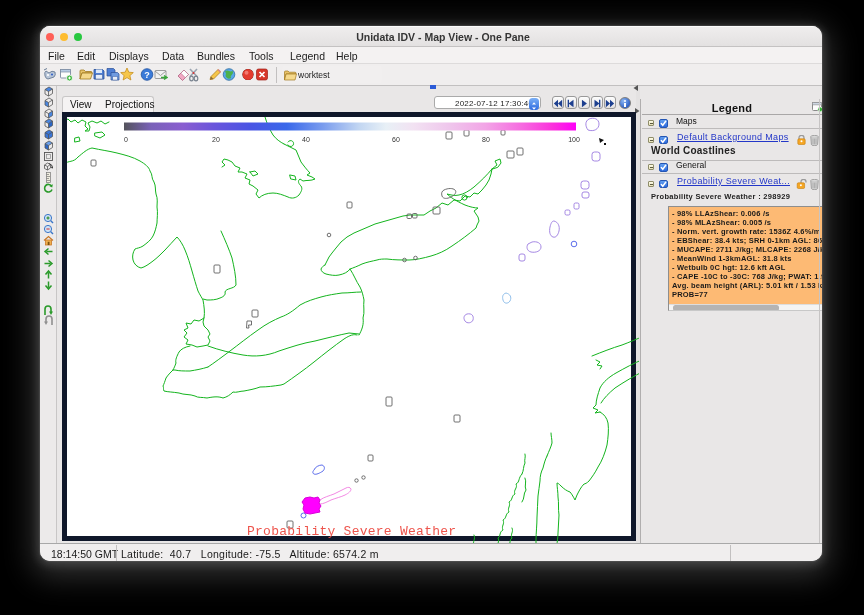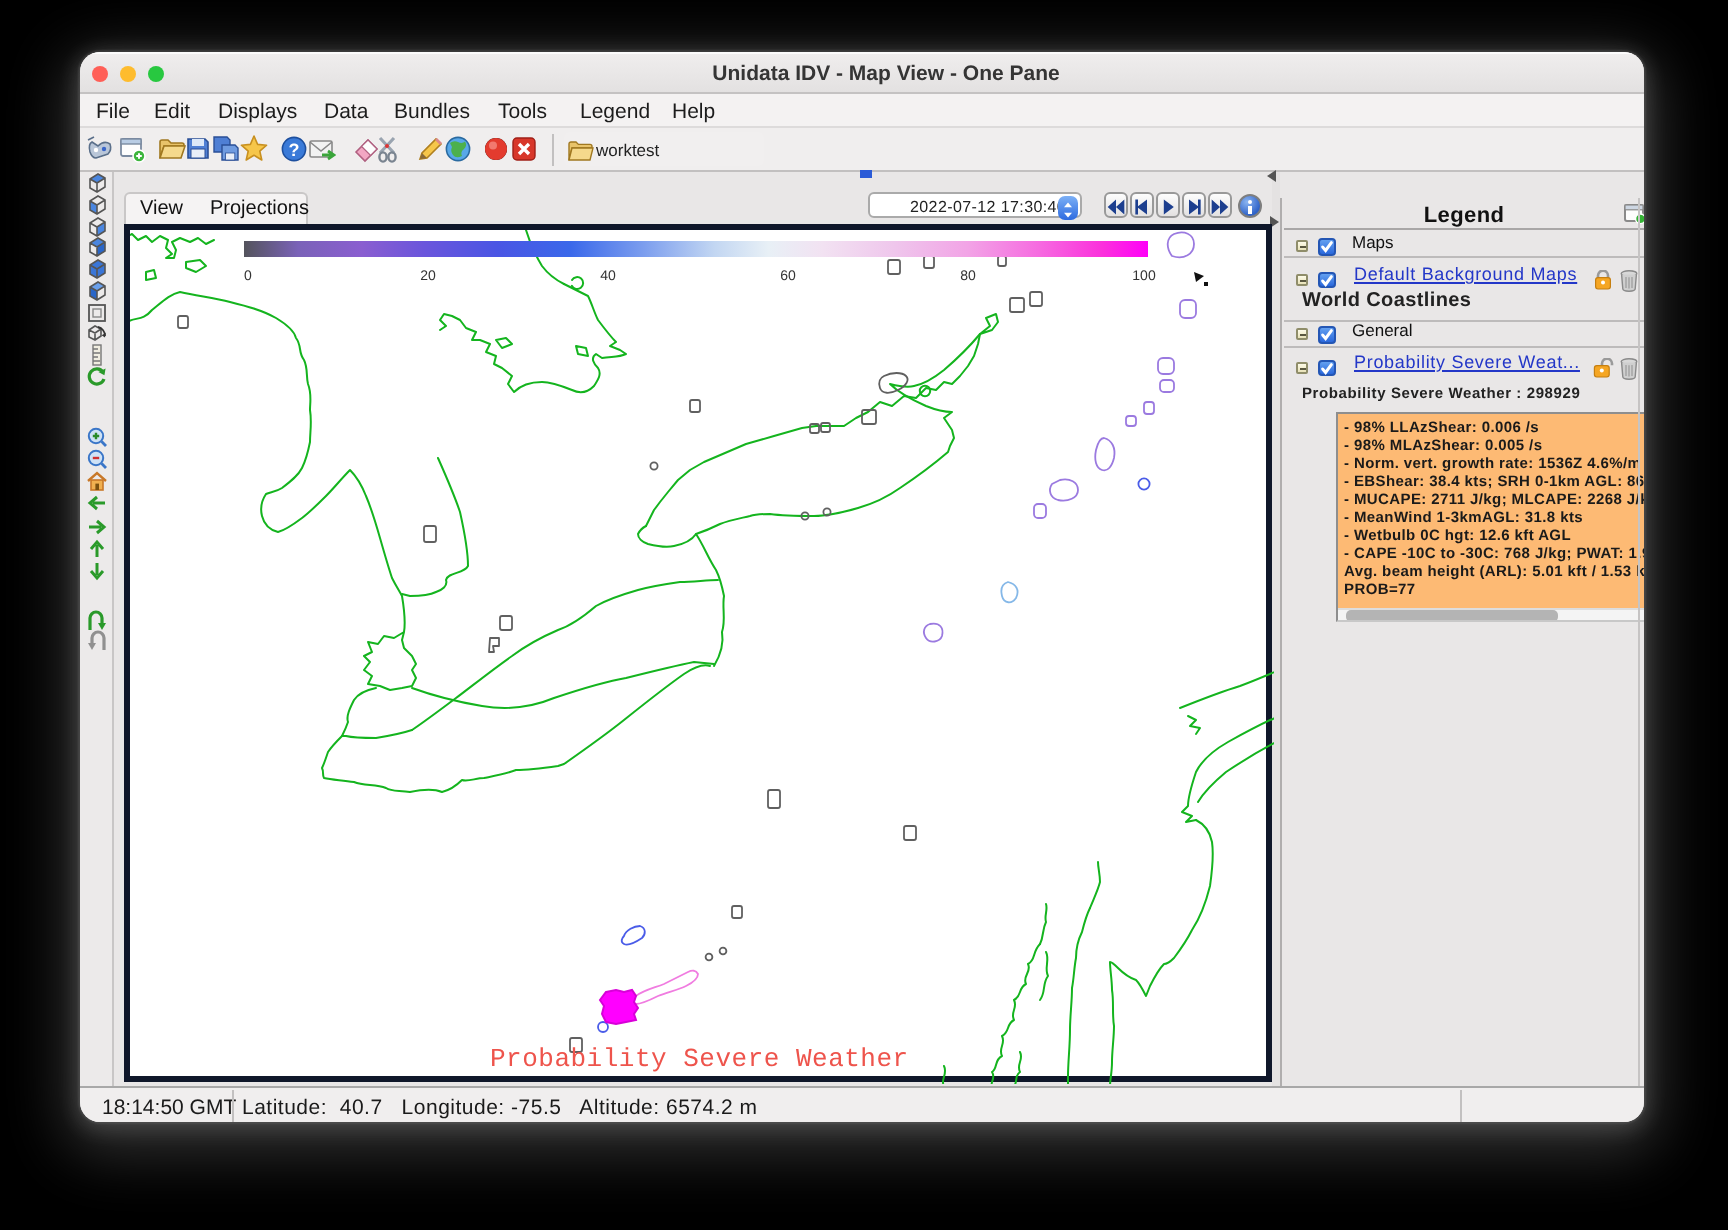--- a/index.html
+++ b/index.html
@@ -10,21 +10,21 @@
   #titlebar{position:absolute;left:0;top:0;width:782px;height:21px;background:linear-gradient(#f0eeee,#e3e1e1);border-bottom:1px solid #c4c2c2;box-shadow:inset 0 1px 0 rgba(255,255,255,0.8);}
   .light{position:absolute;top:7px;width:8px;height:8px;border-radius:50%;}
   #title{position:absolute;top:5px;left:12px;width:782px;text-align:center;font-size:10.5px;font-weight:bold;color:#353535;}
   #menubar{position:absolute;left:0;top:21px;width:782px;height:17px;background:#f4f2f2;border-bottom:1px solid #dddbdb;}
   .mi{position:absolute;top:3px;font-size:10.5px;color:#1c1c1c;}
   #toolbar{position:absolute;left:0;top:38px;width:782px;height:22px;background:#f0eeee;border-bottom:1px solid #c2c0c0;}
   #content{position:absolute;left:0;top:60px;width:782px;height:457px;background:#e9e7e7;}
   #vtools{position:absolute;left:0;top:0;width:17px;height:457px;background:#eceaea;border-right:1px solid #c8c6c6;}
   #tabbox{position:absolute;left:22px;top:10px;width:92px;height:16px;background:#f5f3f3;border:1px solid #c9c7c7;border-bottom:none;border-radius:3px 3px 0 0;}
   .tabt{position:absolute;top:2px;font-size:10px;color:#111;}
-  #mapframe{position:absolute;left:22px;top:26px;width:574px;height:429px;background:#fff;border:3px solid #0f172a;}
+  #mapframe{position:absolute;left:22px;top:26px;width:574px;height:429px;background:#fff;border:5px solid #0f172a;}
   #legend{position:absolute;left:600px;top:0;width:151px;height:457px;background:#e9e7e7;border-left:1px solid #b0aeae;margin-top:13px;}
   #statusbar{position:absolute;left:0;top:517px;width:782px;height:18px;background:#f0eeee;border-top:1px solid #a8a8a8;}
   .sbtext{position:absolute;top:3.5px;font-size:10.5px;color:#1a1a1a;white-space:pre;}
   .sbdiv{position:absolute;top:1px;width:1px;height:17px;background:#c2c0c0;}
   .tbico{position:absolute;top:3px;}
   .vico{position:absolute;left:3px;}
   .vcr{position:absolute;top:10px;width:12px;height:13px;background:linear-gradient(#fdfdfd,#e3e1e1);border:1px solid #999;border-radius:3px;text-align:center;padding-top:1.5px;}
   .vcr svg{display:block;margin:0 auto;}
   .minus{position:absolute;width:6px;height:6px;background:linear-gradient(#fdfbe8,#e8e2b8);border:1px solid #8f8d6a;border-radius:1px;}
   .minus::after{content:"";position:absolute;left:1px;top:2px;width:2.6px;height:0.9px;background:#5a5840;}

